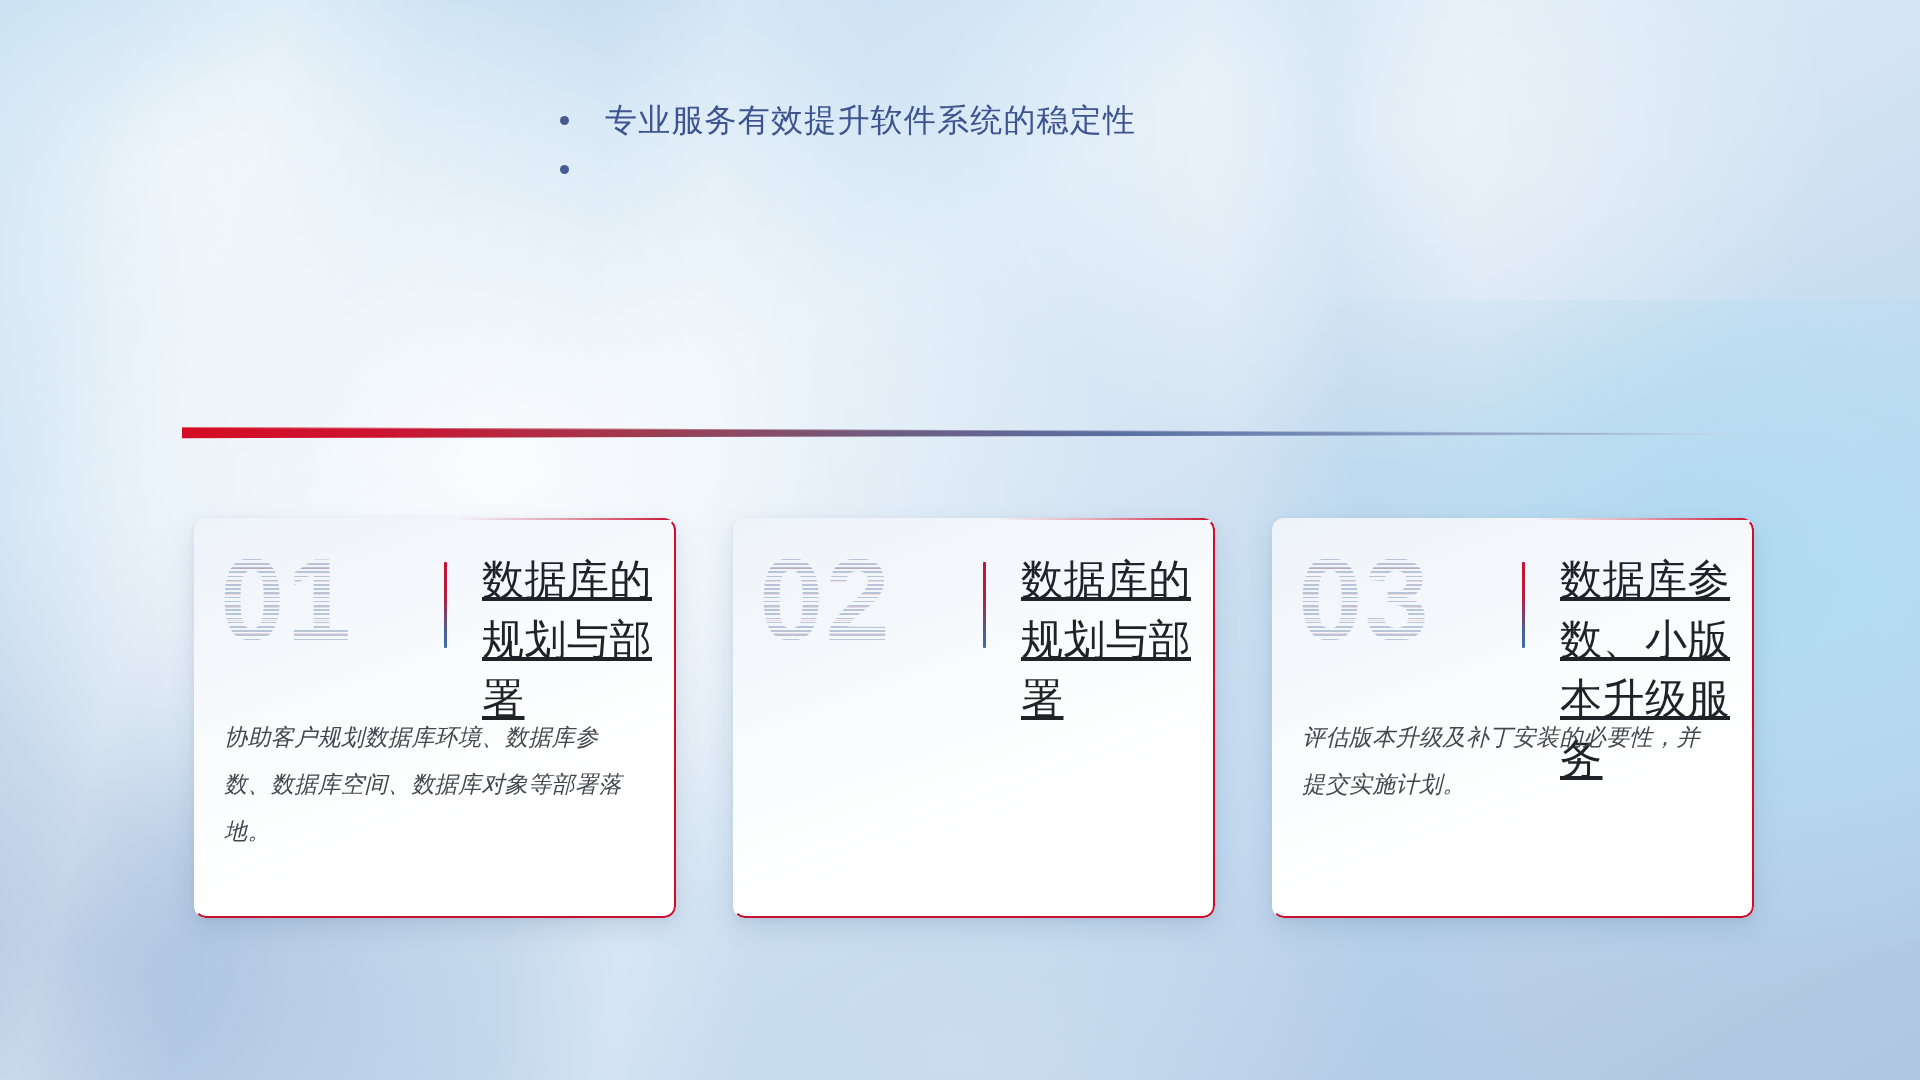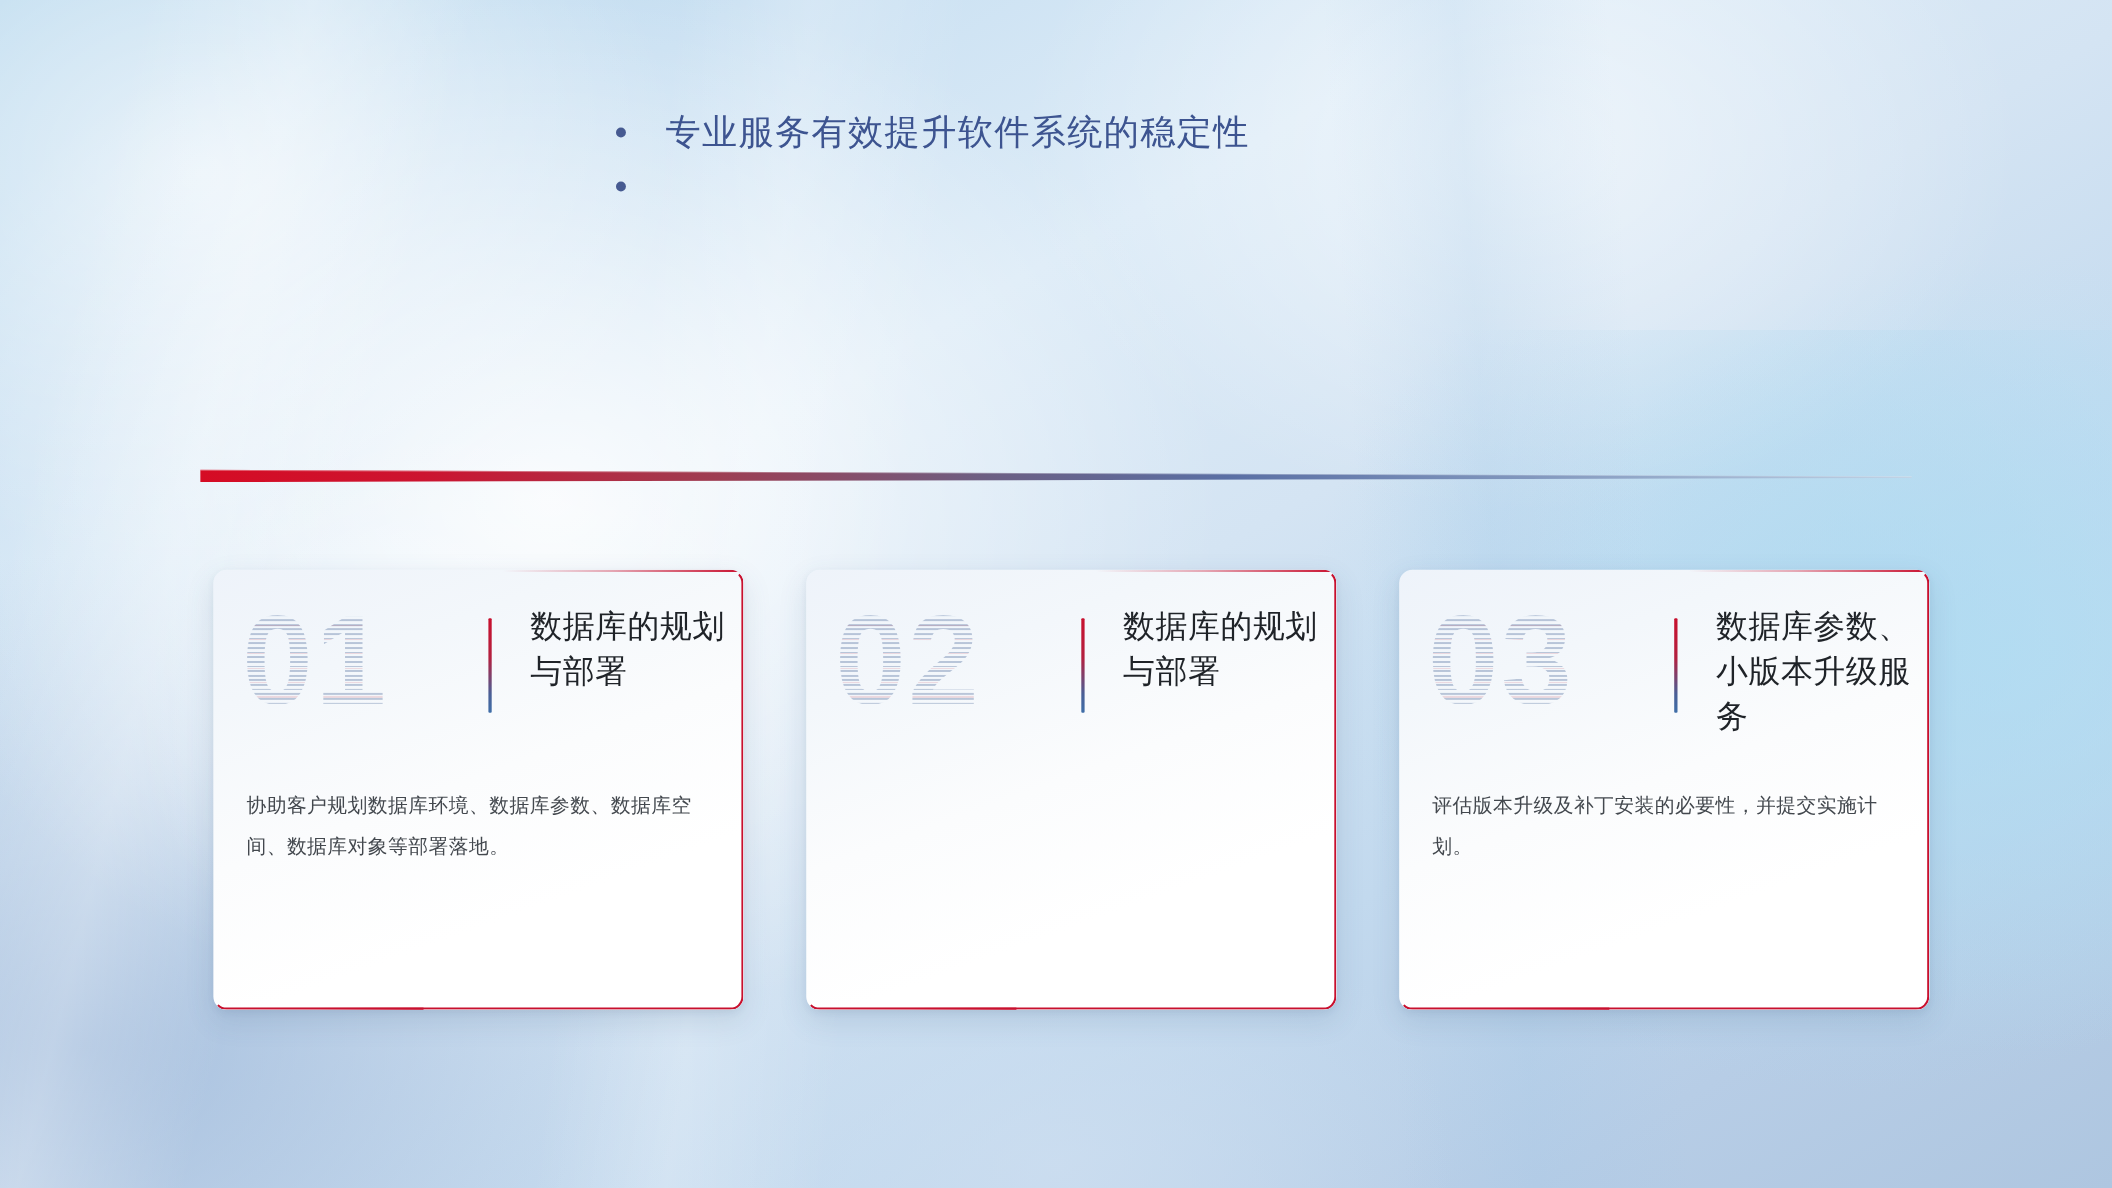--- a/index.html
+++ b/index.html
@@ -205,34 +205,36 @@
     width: 3px;
     height: 86px;
     background: linear-gradient(to bottom, #c8102e 0%, #b3203f 42%, #4a5f96 80%, #3f6ea8 100%);
     border-radius: 1px;
   }
   .card-title {
     position: absolute;
     left: 288px;
     top: 32px;
     width: 180px;
-    font-size: 29px;
+    font-size: 42px;
     line-height: 1.42;
     color: #1f2328;
     letter-spacing: 0.5px;
+    text-decoration: underline;
   }
   .card-body {
     position: absolute;
     left: 30px;
     top: 196px;
     width: 420px;
-    font-size: 18px;
+    font-size: 23px;
     line-height: 2.05;
     color: #43484e;
     letter-spacing: 0.4px;
+    font-style: italic;
   }
 </style>
 </head>
 <body>
 
 <div class="slide">
 
   <div class="bg-glow-a"></div>
   <div class="bg-glow-b"></div>
   <div class="bg-glow-c"></div>

